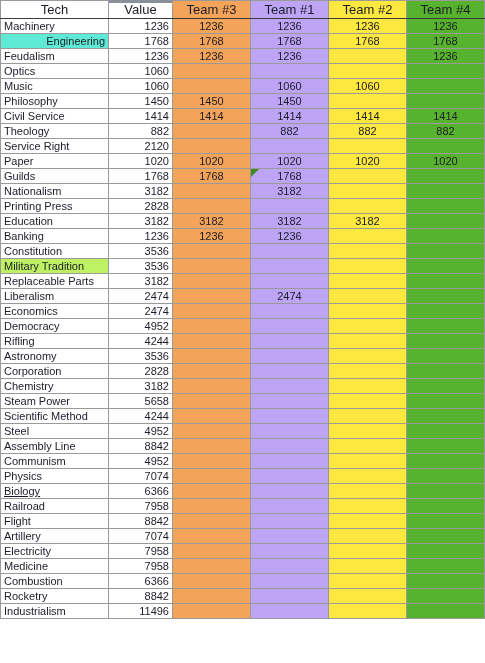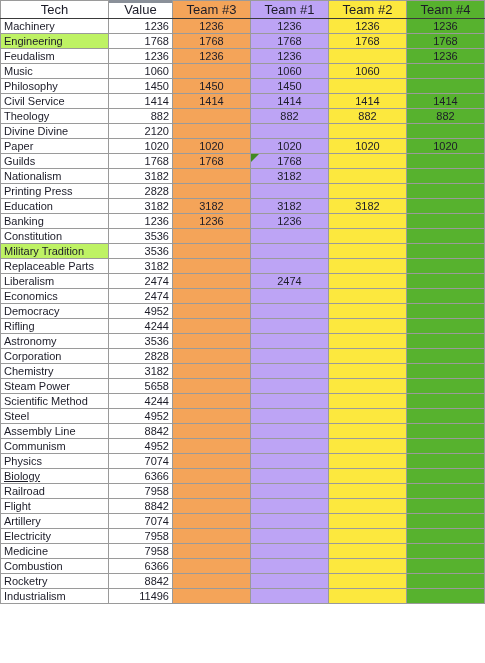--- a/index.html
+++ b/index.html
@@ -98,34 +98,42 @@
         </tr>
         <tr>
           <td class="tech" style="background: rgb(255, 255, 255); text-align: left;">Machinery</td>
           <td class="value" style="background: rgb(255, 255, 255); text-align: right;">1236</td>
           <td class="team" style="background: rgb(244, 164, 89); text-align: center;">1236</td>
           <td class="team" style="background: rgb(189, 164, 245); text-align: center;">1236</td>
           <td class="team" style="background: rgb(252, 232, 62); text-align: center;">1236</td>
           <td class="team" style="background: rgb(87, 178, 46); text-align: center;">1236</td>
         </tr>
         <tr>
-          <td class="tech" style="background: #bef264; text-align: left;">Engineering</td>
+          <td class="tech" style="background: #5eead4; text-align: right;">Engineering</td>
           <td class="value" style="background: rgb(255, 255, 255); text-align: right;">1768</td>
           <td class="team" style="background: rgb(244, 164, 89); text-align: center;">1768</td>
           <td class="team" style="background: rgb(189, 164, 245); text-align: center;">1768</td>
           <td class="team" style="background: rgb(252, 232, 62); text-align: center;">1768</td>
           <td class="team" style="background: rgb(87, 178, 46); text-align: center;">1768</td>
         </tr>
         <tr>
           <td class="tech" style="background: rgb(255, 255, 255); text-align: left;">Feudalism</td>
           <td class="value" style="background: rgb(255, 255, 255); text-align: right;">1236</td>
           <td class="team" style="background: rgb(244, 164, 89); text-align: center;">1236</td>
           <td class="team" style="background: rgb(189, 164, 245); text-align: center;">1236</td>
           <td class="team" style="background: rgb(252, 232, 62); text-align: center;"></td>
           <td class="team" style="background: rgb(87, 178, 46); text-align: center;">1236</td>
+        </tr>
+        <tr>
+          <td class="tech" style="background: rgb(255, 255, 255); text-align: left;">Optics</td>
+          <td class="value" style="background: rgb(255, 255, 255); text-align: right;">1060</td>
+          <td class="team" style="background: rgb(244, 164, 89); text-align: center;"></td>
+          <td class="team" style="background: rgb(189, 164, 245); text-align: center;"></td>
+          <td class="team" style="background: rgb(252, 232, 62); text-align: center;"></td>
+          <td class="team" style="background: rgb(87, 178, 46); text-align: center;"></td>
         </tr>
         <tr>
           <td class="tech" style="background: rgb(255, 255, 255); text-align: left;">Music</td>
           <td class="value" style="background: rgb(255, 255, 255); text-align: right;">1060</td>
           <td class="team" style="background: rgb(244, 164, 89); text-align: center;"></td>
           <td class="team" style="background: rgb(189, 164, 245); text-align: center;">1060</td>
           <td class="team" style="background: rgb(252, 232, 62); text-align: center;">1060</td>
           <td class="team" style="background: rgb(87, 178, 46); text-align: center;"></td>
         </tr>
         <tr>
@@ -146,21 +154,21 @@
         </tr>
         <tr>
           <td class="tech" style="background: rgb(255, 255, 255); text-align: left;">Theology</td>
           <td class="value" style="background: rgb(255, 255, 255); text-align: right;">882</td>
           <td class="team" style="background: rgb(244, 164, 89); text-align: center;"></td>
           <td class="team" style="background: rgb(189, 164, 245); text-align: center;">882</td>
           <td class="team" style="background: rgb(252, 232, 62); text-align: center;">882</td>
           <td class="team" style="background: rgb(87, 178, 46); text-align: center;">882</td>
         </tr>
         <tr>
-          <td class="tech" style="background: rgb(255, 255, 255); text-align: left;">Divine Divine</td>
+          <td class="tech" style="background: rgb(255, 255, 255); text-align: left;">Service Right</td>
           <td class="value" style="background: rgb(255, 255, 255); text-align: right;">2120</td>
           <td class="team" style="background: rgb(244, 164, 89); text-align: center;"></td>
           <td class="team" style="background: rgb(189, 164, 245); text-align: center;"></td>
           <td class="team" style="background: rgb(252, 232, 62); text-align: center;"></td>
           <td class="team" style="background: rgb(87, 178, 46); text-align: center;"></td>
         </tr>
         <tr>
           <td class="tech" style="background: rgb(255, 255, 255); text-align: left;">Paper</td>
           <td class="value" style="background: rgb(255, 255, 255); text-align: right;">1020</td>
           <td class="team" style="background: rgb(244, 164, 89); text-align: center;">1020</td>

